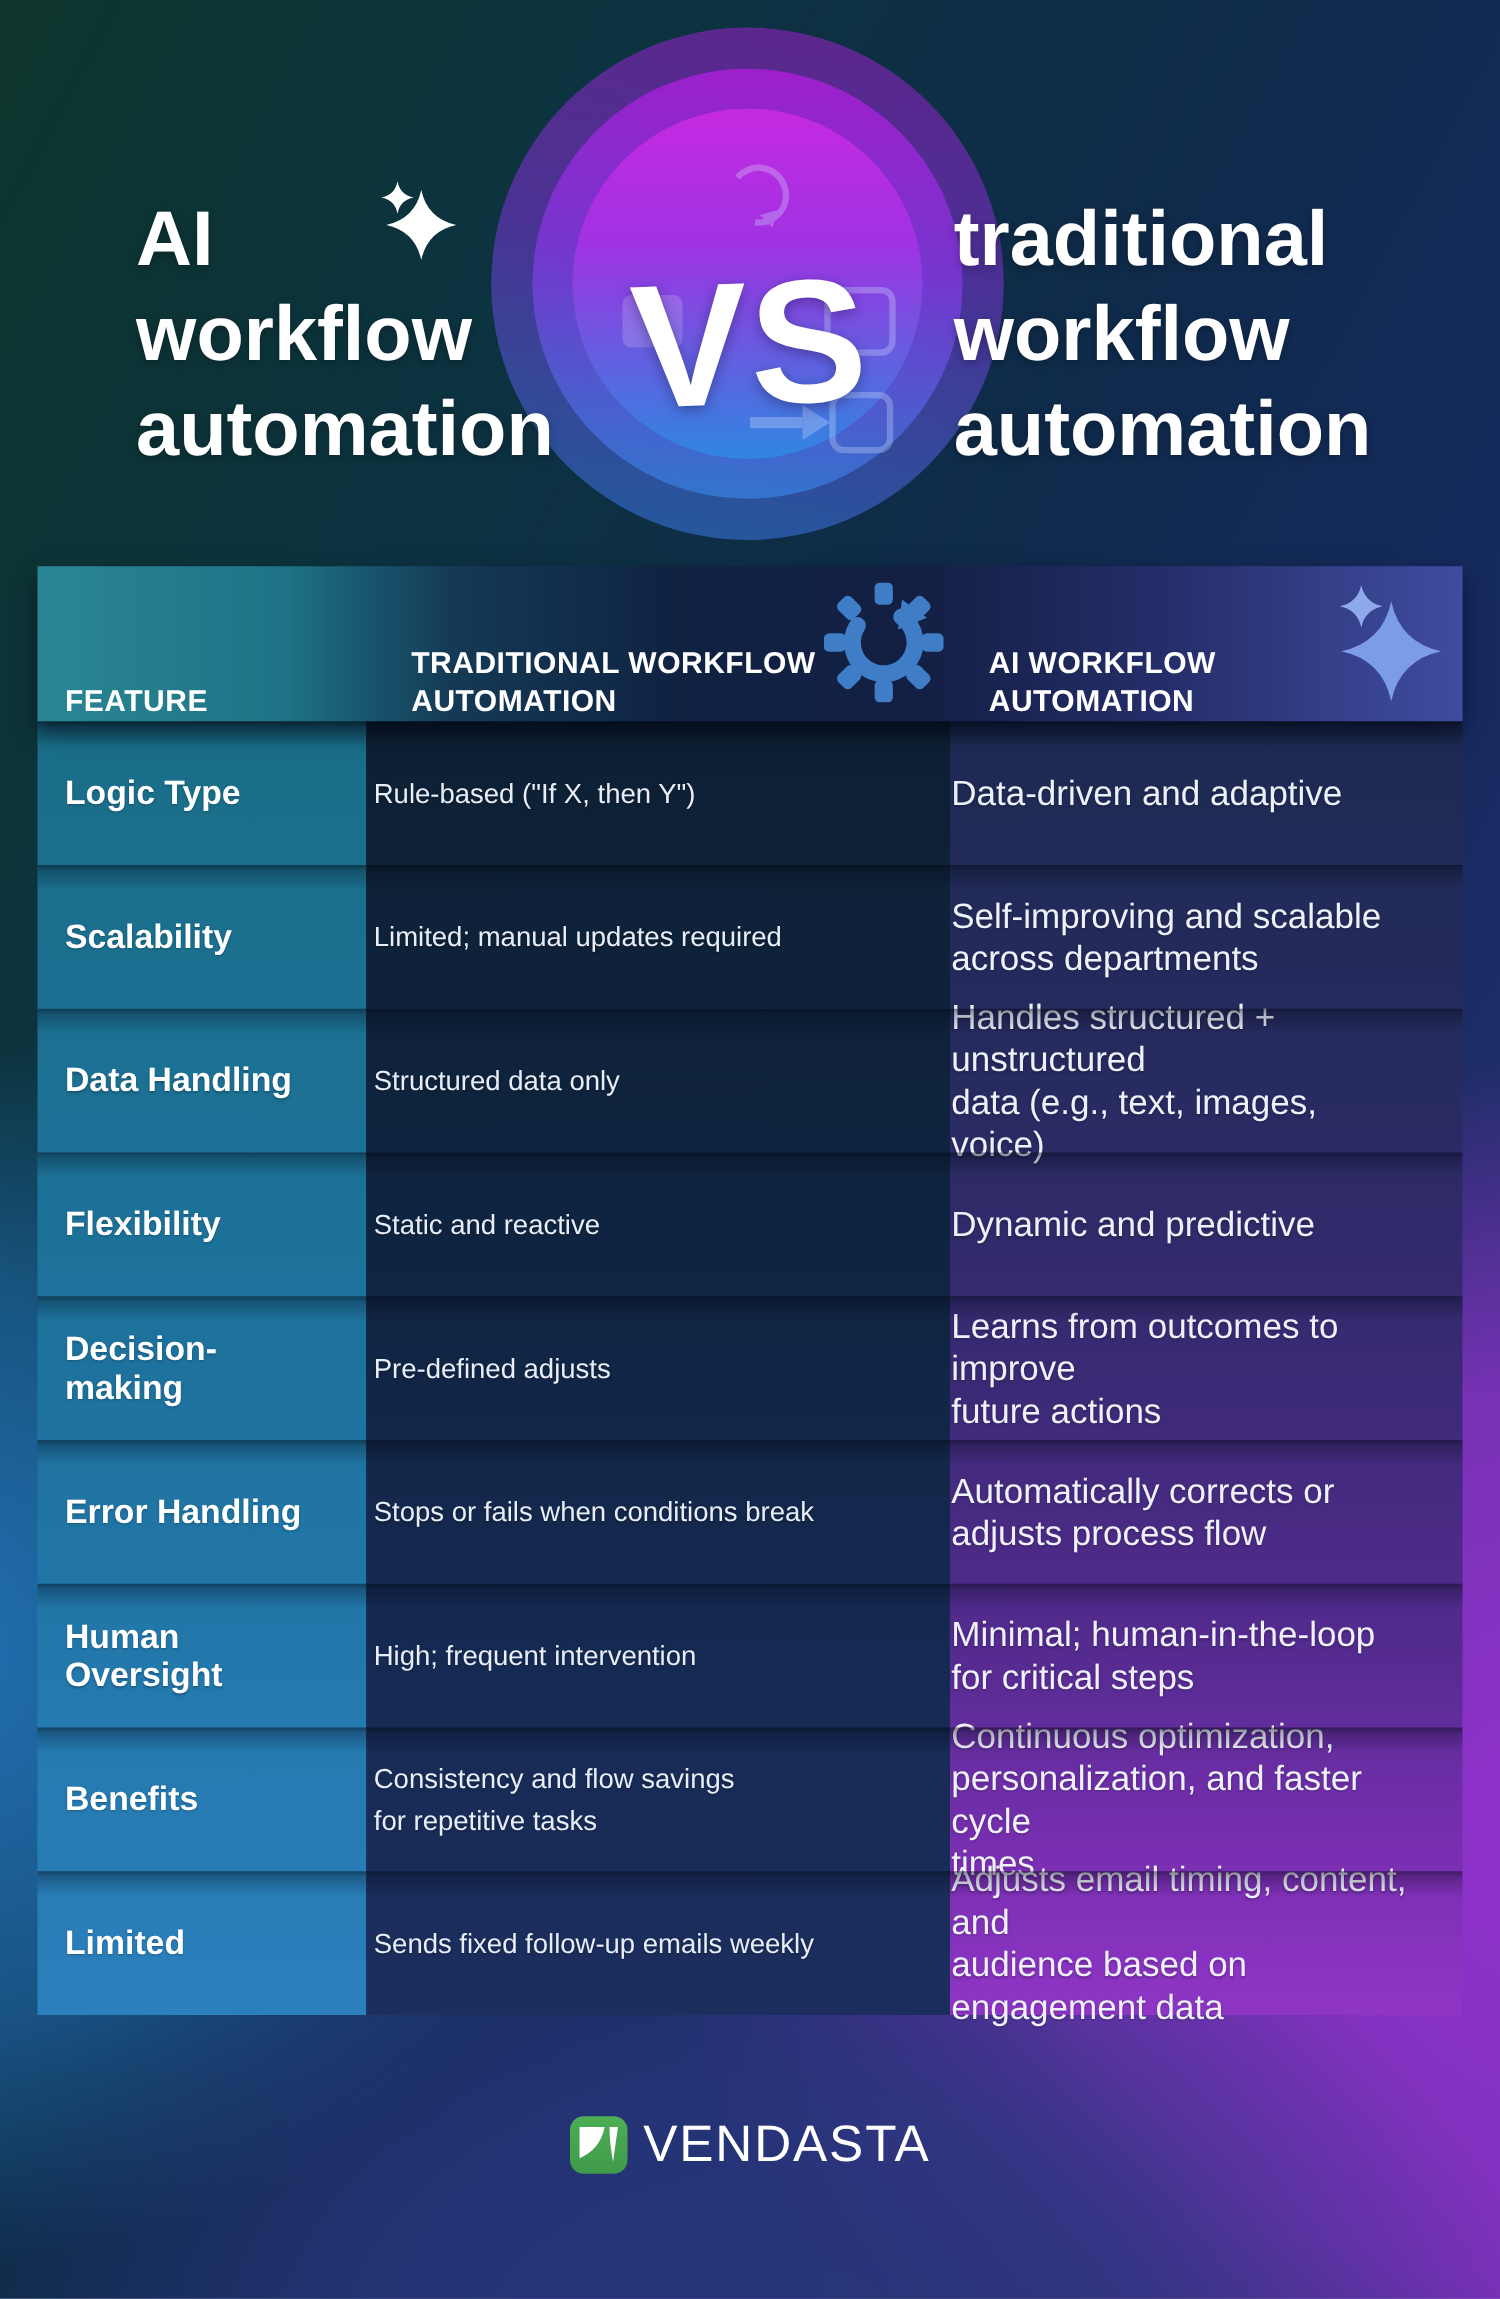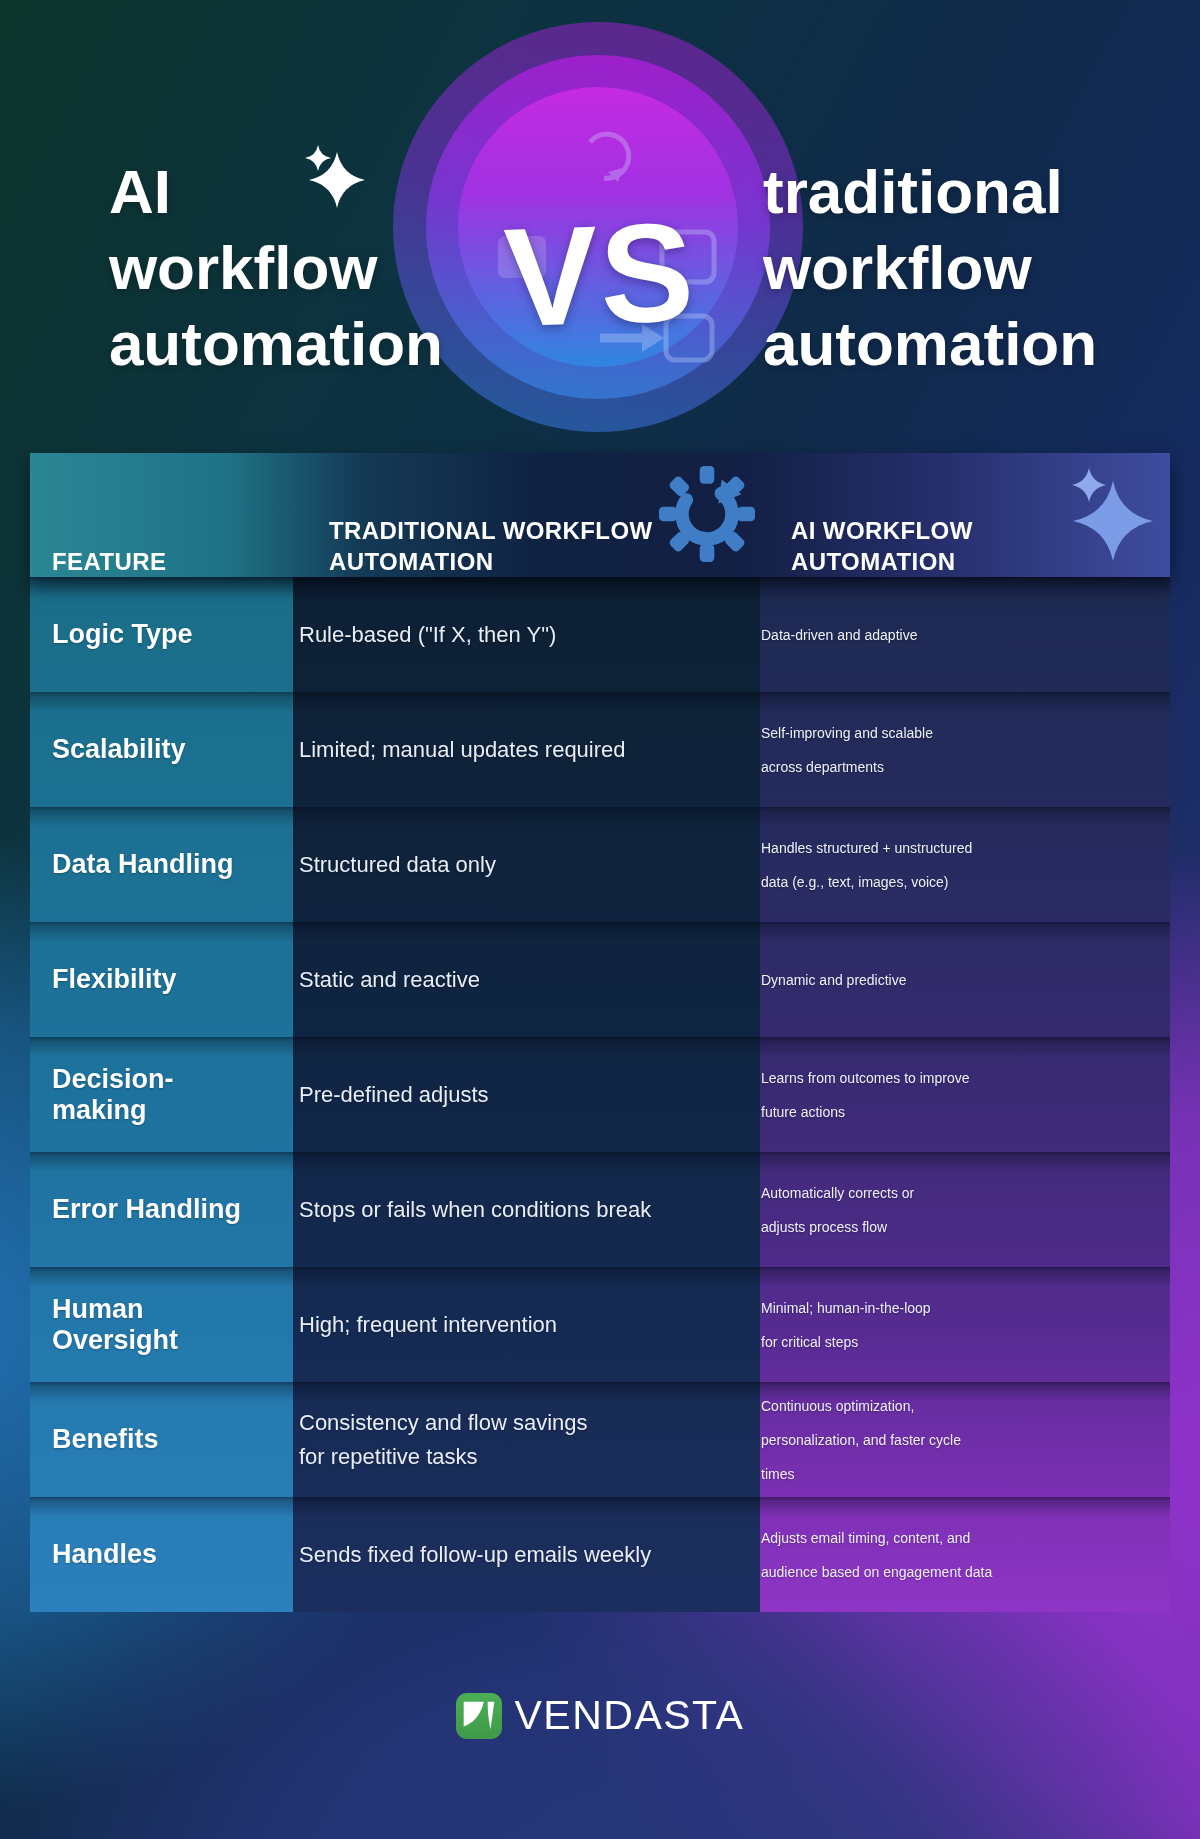--- a/index.html
+++ b/index.html
@@ -46,21 +46,21 @@
   .strip{position:absolute;top:0;bottom:0;}
   .strip-feature{left:0;width:263px;background:linear-gradient(180deg,#1a6e88 0%,#1e73a0 55%,#2b80bd 100%);}
   .strip-trad{left:263px;width:467px;background:linear-gradient(180deg,#0d2034 0%,#0f2440 40%,#152a52 72%,#1c2e5e 100%);}
   .strip-ai{left:730px;width:410px;background:linear-gradient(180deg,#1d2a52 0%,#272b60 28%,#3a2a74 50%,#552b90 72%,#7a2fb2 88%,#8f35c6 100%);}
   .row{position:relative;height:115px;display:flex;z-index:1;}
   .row::before{content:"";position:absolute;left:0;right:0;top:0;height:20px;pointer-events:none;
     background:linear-gradient(180deg,rgba(2,7,20,.5) 0%,rgba(2,7,20,.28) 22%,rgba(2,7,20,0) 100%);}
   .cell{display:flex;align-items:center;box-sizing:border-box;text-shadow:0 1px 2px rgba(0,0,0,.25);}
   .cell-feature{width:233px;padding-left:22px;font-size:27px;font-weight:700;color:#ffffff;}
   .cell-trad{width:467px;padding:0 18px 0 36px;font-size:22px;color:#e8edf7;line-height:34px;white-space:pre-line;}
-  .cell-ai{width:410px;padding:0 4px 0 31px;font-size:14px;color:#eef1fa;line-height:34px;white-space:pre-line;}
+  .cell-ai{width:410px;padding:0 4px 0 31px;font-size:28px;color:#eef1fa;line-height:34px;white-space:pre-line;}
   
   .footer{left:0;top:1692px;width:1200px;display:flex;justify-content:center;z-index:4;}
   .logo{display:flex;align-items:center;gap:13px;}
   .logo-mark{width:46px;height:46px;border-radius:11px;overflow:hidden;
     background:linear-gradient(180deg,#4cae54 0%,#3f9a49 100%);}
   .logo-text{font-size:41px;font-weight:500;letter-spacing:1.5px;color:#ffffff;}
 </style>
 </head>
 <body>
 
@@ -168,21 +168,21 @@
     </div>
     <div class="row">
       <div class="cell cell-feature">Benefits</div>
       <div class="cell cell-trad">Consistency and flow savings
 for repetitive tasks</div>
       <div class="cell cell-ai">Continuous optimization,
 personalization, and faster cycle
 times</div>
     </div>
     <div class="row">
-      <div class="cell cell-feature">Handles</div>
+      <div class="cell cell-feature">Limited</div>
       <div class="cell cell-trad">Sends fixed follow-up emails weekly</div>
       <div class="cell cell-ai">Adjusts email timing, content, and
 audience based on engagement data</div>
     </div>
   </div>
 </div>
 
 <div class="abs footer">
   <div class="logo">
     <div class="logo-mark">

